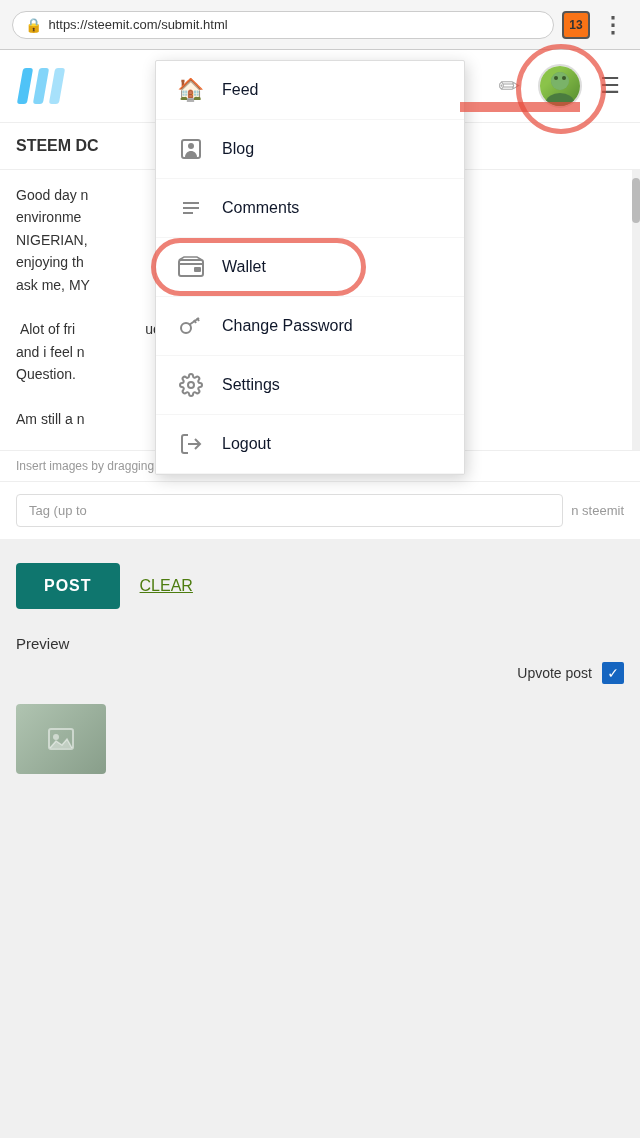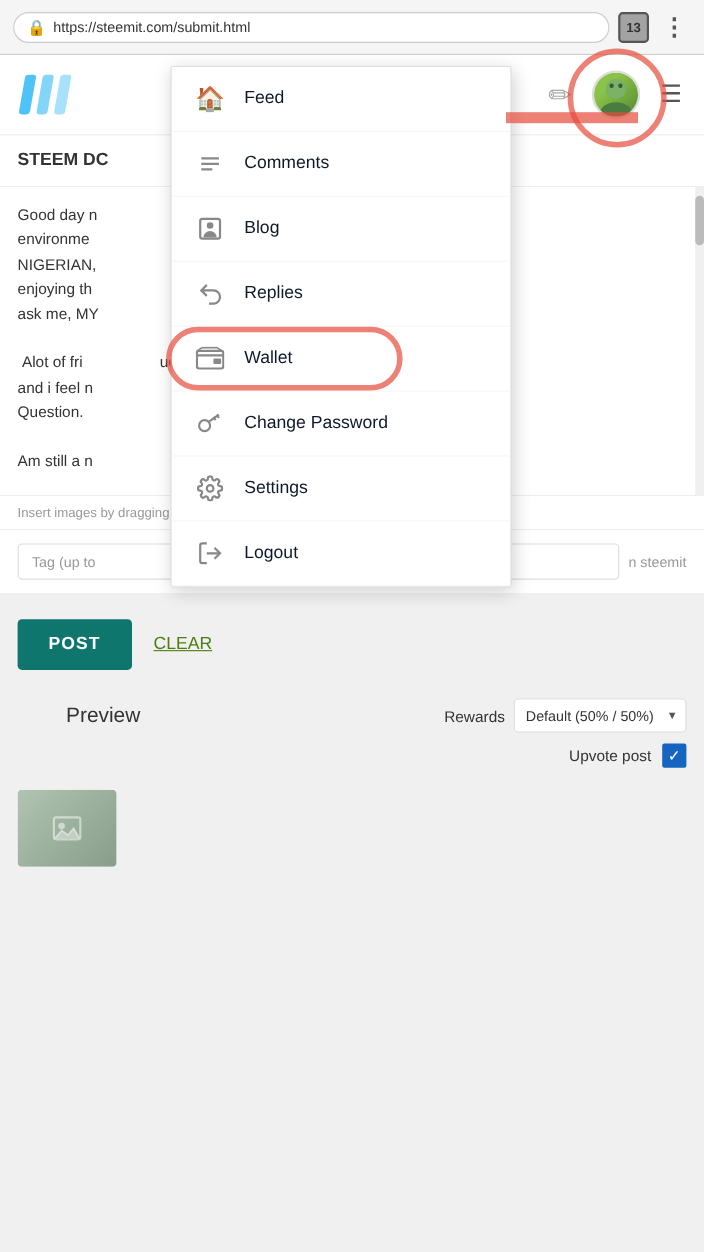--- a/index.html
+++ b/index.html
@@ -33,21 +33,21 @@
     }
     .lock-icon-svg {
       color: #4caf50;
       font-size: 14px;
     }
     .address-text {
       font-size: 13px;
       color: #333;
     }
     .tab-count {
-      background: #a3a3a3;
+      background: #f97316;
       border: 2px solid #555;
       border-radius: 4px;
       width: 28px;
       height: 28px;
       display: flex;
       align-items: center;
       justify-content: center;
       font-size: 12px;
       font-weight: bold;
       color: #333;
@@ -316,49 +316,40 @@
 
 <div class="dropdown-overlay">
 
   <div class="dropdown-item">
     <div class="dropdown-item-icon">🏠</div>
     <span class="dropdown-item-label">Feed</span>
   </div>
 
   <div class="dropdown-item">
     <div class="dropdown-item-icon">
+      <svg width="24" height="24" viewBox="0 0 24 24" fill="#888">
+        <rect x="3" y="3" width="18" height="18" rx="2" ry="2" fill="none" stroke="#888" stroke-width="2"></rect>
+        <circle cx="12" cy="9" r="3" fill="#888"></circle>
+        <path d="M6 20c0-3.3 2.7-6 6-6s6 2.7 6 6" fill="#888"></path>
+      </svg>
+    </div>
+    <span class="dropdown-item-label">Blog</span>
+  </div>
+
+  <div class="dropdown-item">
+    <div class="dropdown-item-icon">
       <svg width="24" height="24" viewBox="0 0 24 24" fill="none" stroke="#888" stroke-width="2">
         <line x1="4" y1="7" x2="20" y2="7"></line>
         <line x1="4" y1="12" x2="20" y2="12"></line>
         <line x1="4" y1="17" x2="14" y2="17"></line>
       </svg>
     </div>
     <span class="dropdown-item-label">Comments</span>
   </div>
 
-  <div class="dropdown-item">
-    <div class="dropdown-item-icon">
-      <svg width="24" height="24" viewBox="0 0 24 24" fill="#888">
-        <rect x="3" y="3" width="18" height="18" rx="2" ry="2" fill="none" stroke="#888" stroke-width="2"></rect>
-        <circle cx="12" cy="9" r="3" fill="#888"></circle>
-        <path d="M6 20c0-3.3 2.7-6 6-6s6 2.7 6 6" fill="#888"></path>
-      </svg>
-    </div>
-    <span class="dropdown-item-label">Blog</span>
-  </div>
-
-  <div class="dropdown-item">
-    <div class="dropdown-item-icon">
-      <svg width="24" height="24" viewBox="0 0 24 24" fill="none" stroke="#888" stroke-width="2">
-        <path d="M9 14L4 9l5-5"></path>
-        <path d="M4 9h11a6 6 0 0 1 0 12H11"></path>
-      </svg>
-    </div>
-    <span class="dropdown-item-label">Replies</span>
-  </div>
 
   <div class="dropdown-item" style="position:relative;">
 
     <div style="position:absolute; left:-5px; top:50%; transform:translateY(-50%); width:215px; height:58px; border-radius:30px; border:5px solid #e74c3c; opacity:0.7; pointer-events:none; z-index:200;"></div>
     <div class="dropdown-item-icon">
       <svg width="26" height="22" viewBox="0 0 26 22" fill="#888">
         <rect x="1" y="4" width="24" height="16" rx="2" ry="2" fill="none" stroke="#888" stroke-width="2"></rect>
         <path d="M1 8h24" stroke="#888" stroke-width="2"></path>
         <path d="M1 4l5-3h13l5 3" stroke="#888" stroke-width="1.5" fill="none"></path>
         <rect x="16" y="11" width="7" height="5" rx="1" fill="#888"></rect>
@@ -436,30 +427,21 @@
   </div>
 </div>
 
 <div class="action-bar">
   <button class="post-button">POST</button>
   <a class="clear-link">CLEAR</a>
 </div>
 
 <div style="background:#f0f0f0; padding: 0 0 20px 0;">
   <div style="display:flex; align-items:center; justify-content:space-between; padding: 10px 16px 6px 16px;">
-    <span style="font-size:19px; color:#333; font-weight:500;margin-left:44px;">Preview</span>
-    <div style="display:flex; align-items:center; gap:8px;">
-      <span style="font-size:14px; color:#333;">Rewards</span>
-      <div style="position:relative; display:inline-block;">
-        <select style="background:white; border:1px solid #ddd; border-radius:4px; padding:7px 28px 7px 10px; font-size:13px; color:#333; appearance:none; -webkit-appearance:none;">
-          <option>Default (50% / 50%)</option>
-        </select>
-        <span style="position:absolute; right:8px; top:50%; transform:translateY(-50%); font-size:10px; color:#555; pointer-events:none;">▼</span>
-      </div>
-    </div>
+    <span style="font-size:15px; color:#333; font-weight:500;">Preview</span>
   </div>
 
   <div style="display:flex; align-items:center; justify-content:flex-end; padding: 4px 16px; gap:10px;">
     <span style="font-size:14px; color:#333;">Upvote post</span>
     <div class="checkbox-checked">
       <span class="checkmark">✓</span>
     </div>
   </div>
 
   <div style="padding: 8px 16px; display:flex; gap:12px;">

